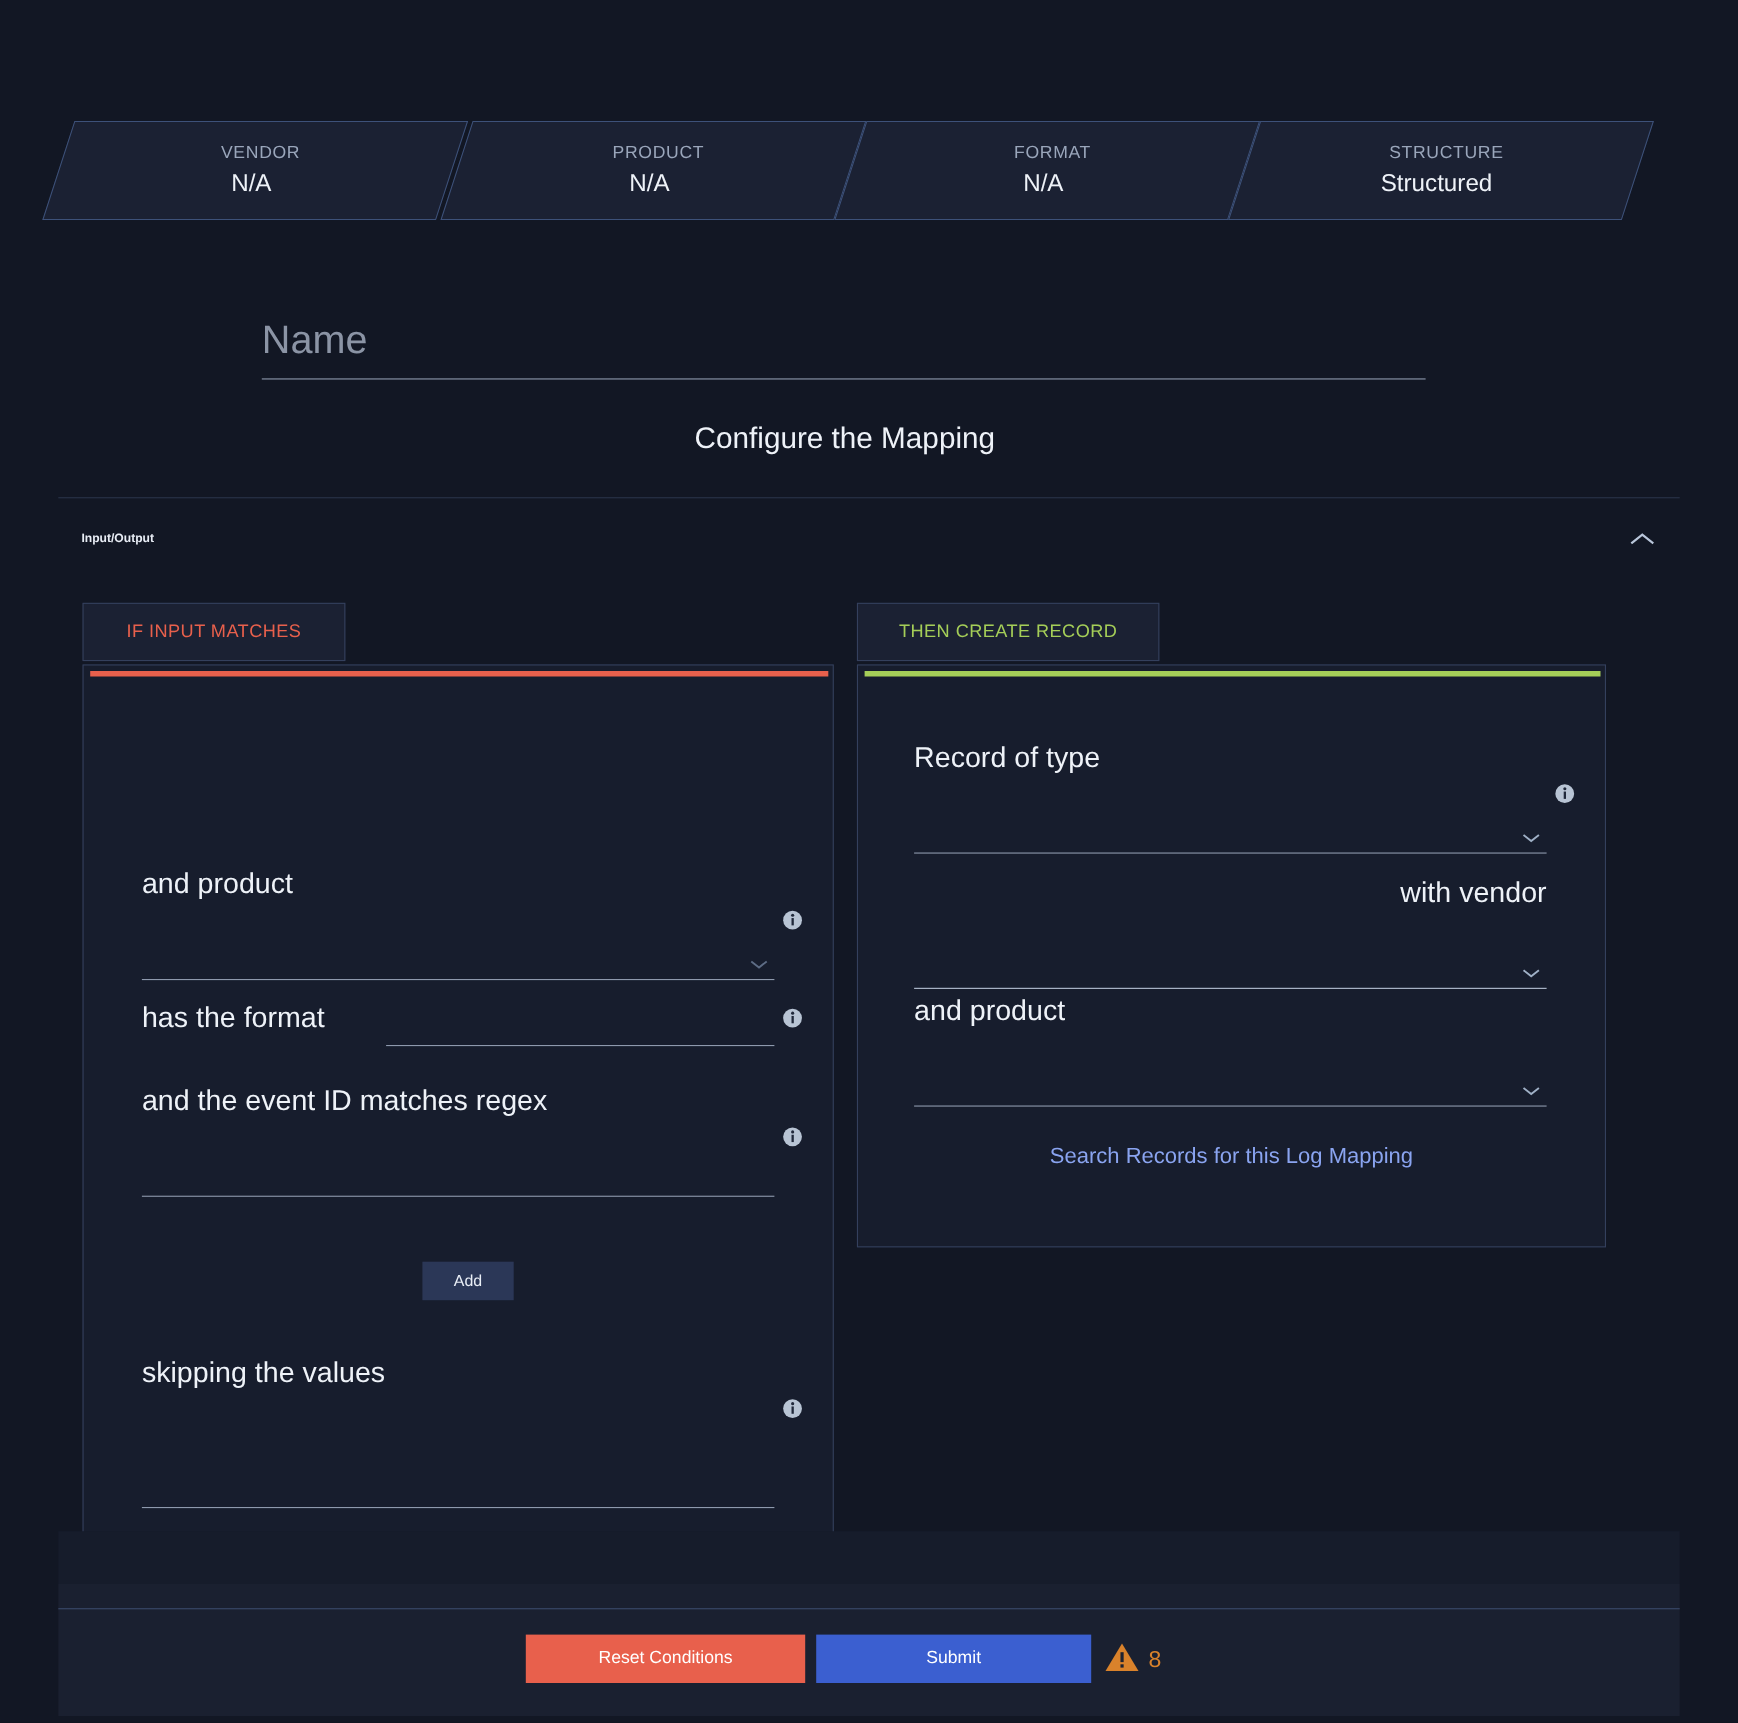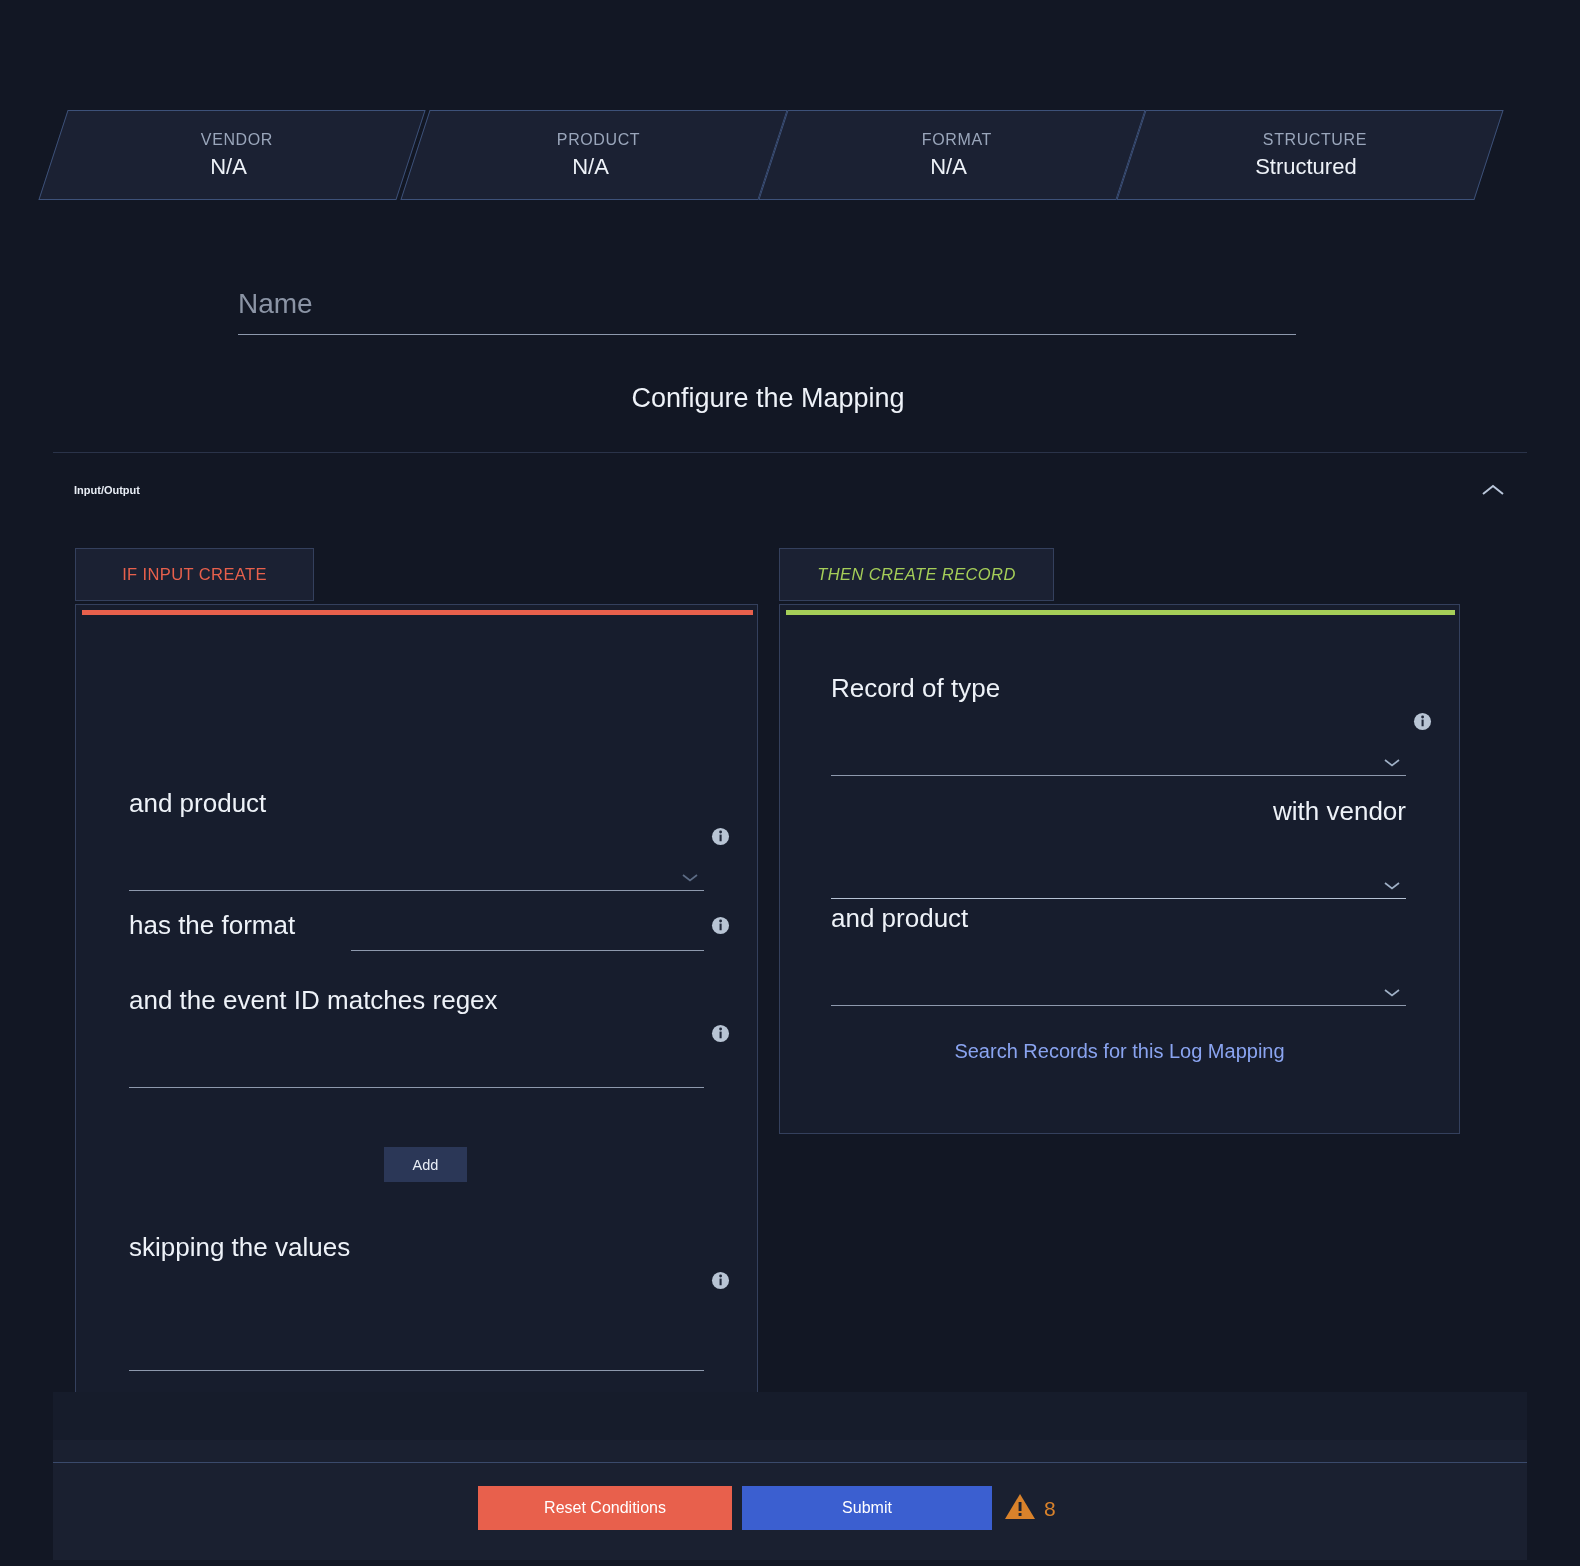--- a/index.html
+++ b/index.html
@@ -63,21 +63,21 @@
     left: 238px;
     width: 1058px;
   }
   .name-input {
     width: 100%;
     background: transparent;
     border: none;
     border-bottom: 1px solid #8e99ad;
     color: #e9eef6;
     font-family: "Liberation Sans", sans-serif;
-    font-size: 28px;
+    font-size: 36px;
     padding: 0 0 14px 0;
     outline: none;
   }
   .name-input::placeholder { color: #8b94a5; }
 
   .section-title {
     position: absolute;
     top: 383px;
     left: 0;
     width: 1536px;
@@ -120,21 +120,21 @@
     height: 53px;
     background: #1b2133;
     border: 1px solid #34405d;
     display: flex;
     align-items: center;
     justify-content: center;
     font-size: 16.5px;
     letter-spacing: 0.4px;
   }
   .tab-if    { left: 75px;  top: 548px; width: 239px; color: #e8604c; }
-  .tab-then  { left: 779px; top: 548px; width: 275px; color: #a5ce58; font-style: italic; }
+  .tab-then  { left: 779px; top: 548px; width: 275px; color: #a5ce58; }
 
   
   .panel {
     position: absolute;
     background: #171d2d;
     border: 1px solid #34405d;
   }
   .panel-left  { left: 75px;  top: 604px; width: 683px; height: 830px; }
   .panel-right { left: 779px; top: 604px; width: 681px; height: 530px; }
   .panel-bar { position: absolute; left: 6px; top: 5px; height: 5px; }
@@ -277,21 +277,21 @@
   <div class="accordion-head">
     <span class="accordion-title">Input/Output</span>
     <span>
       <svg class="chev-up" viewBox="0 0 26 16">
           <path d="M3 12 L13 4 L23 12" fill="none" stroke="#b9c6da" stroke-width="2"></path>
         </svg>
     </span>
   </div>
 
   <div class="tab tab-if">
-    <span>IF INPUT CREATE</span>
+    <span>IF INPUT MATCHES</span>
   </div>
   <div class="tab tab-then">
     <span>THEN CREATE RECORD</span>
   </div>
 
   <div class="panel panel-left">
     <div class="panel-bar bar-red"></div>
   </div>
 
 

